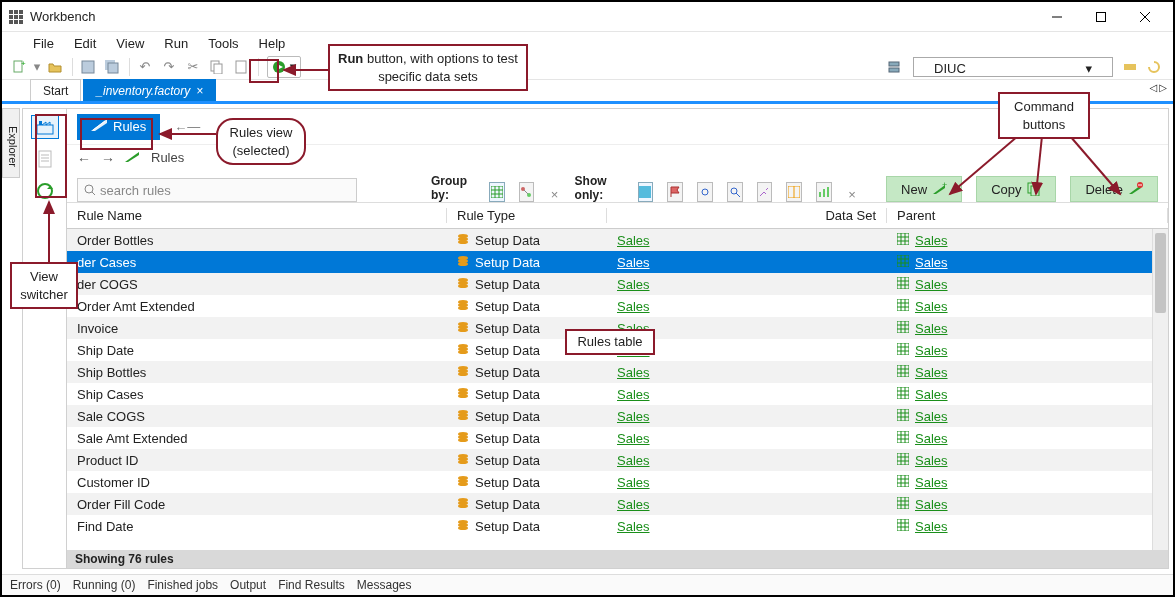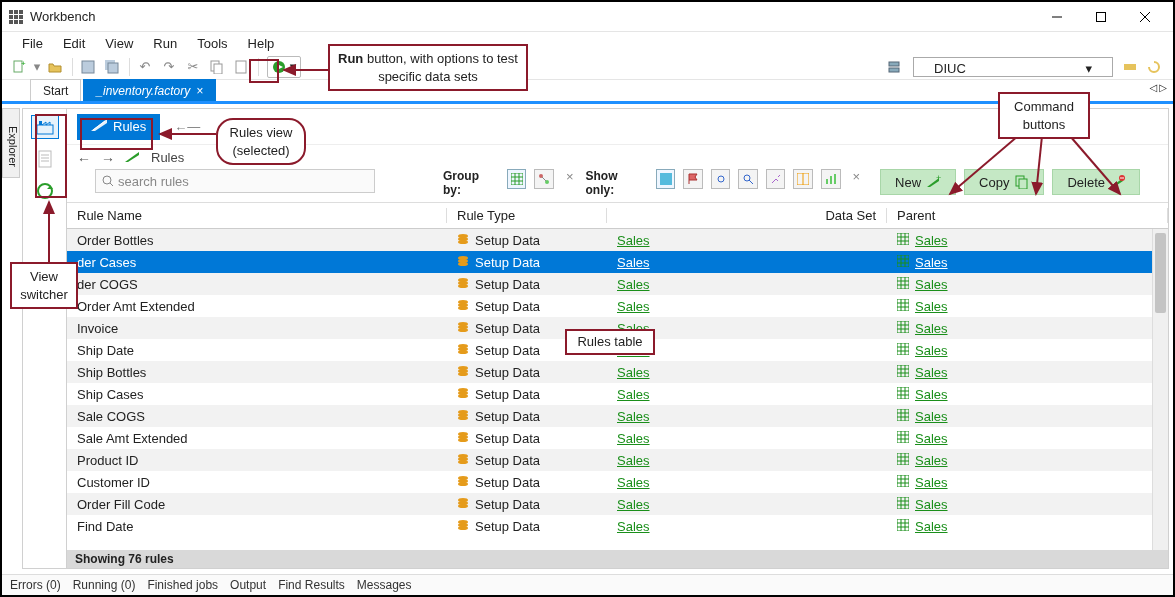--- a/index.html
+++ b/index.html
@@ -6,21 +6,21 @@
 body { width: 1175px; height: 597px; border: 2px solid #000; background: #fff; position: relative; overflow: hidden; font-size: 13px; color: #222; }
 
 
 .titlebar { height: 30px; display: flex; align-items: center; padding: 0 6px; border-bottom: 1px solid #e5e5e5; }
 .titlebar .appicon { width: 16px; height: 16px; margin-right: 6px; display:inline-block; }
 .titlebar .title { flex: 1; }
 .titlebar .winbtns { display: flex; }
 .titlebar .winbtn { width: 44px; height: 28px; display: flex; align-items: center; justify-content: center; }
 
 
-.menubar { height: 22px; display: flex; align-items: center; padding: 0 12px; gap: 4px; }
+.menubar { height: 22px; display: flex; align-items: center; padding: 0 23px; gap: 4px; }
 .menubar .menuitem { padding: 2px 8px; }
 
 
 .toolbar { height: 26px; display: flex; align-items: center; padding: 0 6px; border-bottom: 1px solid #e5e5e5; }
 .toolbar .tbtn { width: 22px; height: 22px; display:flex; align-items:center; justify-content:center; margin-right:2px; color:#888; }
 .toolbar .sep { width:1px; height:18px; background:#ddd; margin:0 4px; }
 .toolbar .run-wrap { border:1px solid #bbb; border-radius:2px; display:flex; align-items:center; height:22px; padding:0 2px; margin-left:4px;}
 .toolbar .run-main { width:18px;height:18px;display:flex;align-items:center;justify-content:center;}
 .toolbar .run-drop { width:10px;display:flex;align-items:center;justify-content:center;}
 .toolbar .spacer { flex:1; }
@@ -51,21 +51,21 @@
 .moderow { height:36px; display:flex; align-items:center; padding:6px 10px; gap:14px; border-bottom:1px solid #eee;}
 .moderow .mode-btn { height:26px; padding:0 14px; display:flex;align-items:center; gap:6px; font-size:13px;}
 .moderow .mode-btn.rules { background:#0078d7;color:#fff;}
 .moderow .mode-btn.datasets { background:transparent;color:#333;}
 
 
 .crumbrow { height:24px; display:flex;align-items:center;padding:0 10px;gap:10px;color:#444;}
 .crumbrow .arrow { font-size:14px;color:#555;}
 
 
-.filterrow { height:34px; display:flex;align-items:flex-start;padding:0 28px;gap:8px;border-bottom:1px solid #ddd;}
+.filterrow { height:34px; display:flex;align-items:flex-end;padding:0 10px;gap:14px;border-bottom:1px solid #ddd;}
 .filterrow .search { flex:0 0 280px; height:24px;border:1px solid #ccc;display:flex;align-items:center;padding:0 6px;color:#888;background:#fafafa;}
 .filterrow .search svg{margin-right:4px;}
 .filterrow .lbl { font-size:12px;}
 .filterrow .iconbtn { width:20px;height:20px;border:1px solid #8ab; display:flex;align-items:center;justify-content:center;background:#eef6ff;}
 .filterrow .iconbtn.plain{border-color:#bbb;background:#f4f4f4;}
 .filterrow .close{color:#888;width:16px;text-align:center;}
 .filterrow .gap{flex:1;}
 .cmdbtn { height:26px;padding:0 14px;display:flex;align-items:center;gap:6px;background:#c5e8c5;border:1px solid #a8d6a8;font-size:13px;}
 .cmdbtn.del{color:#222;}
 

